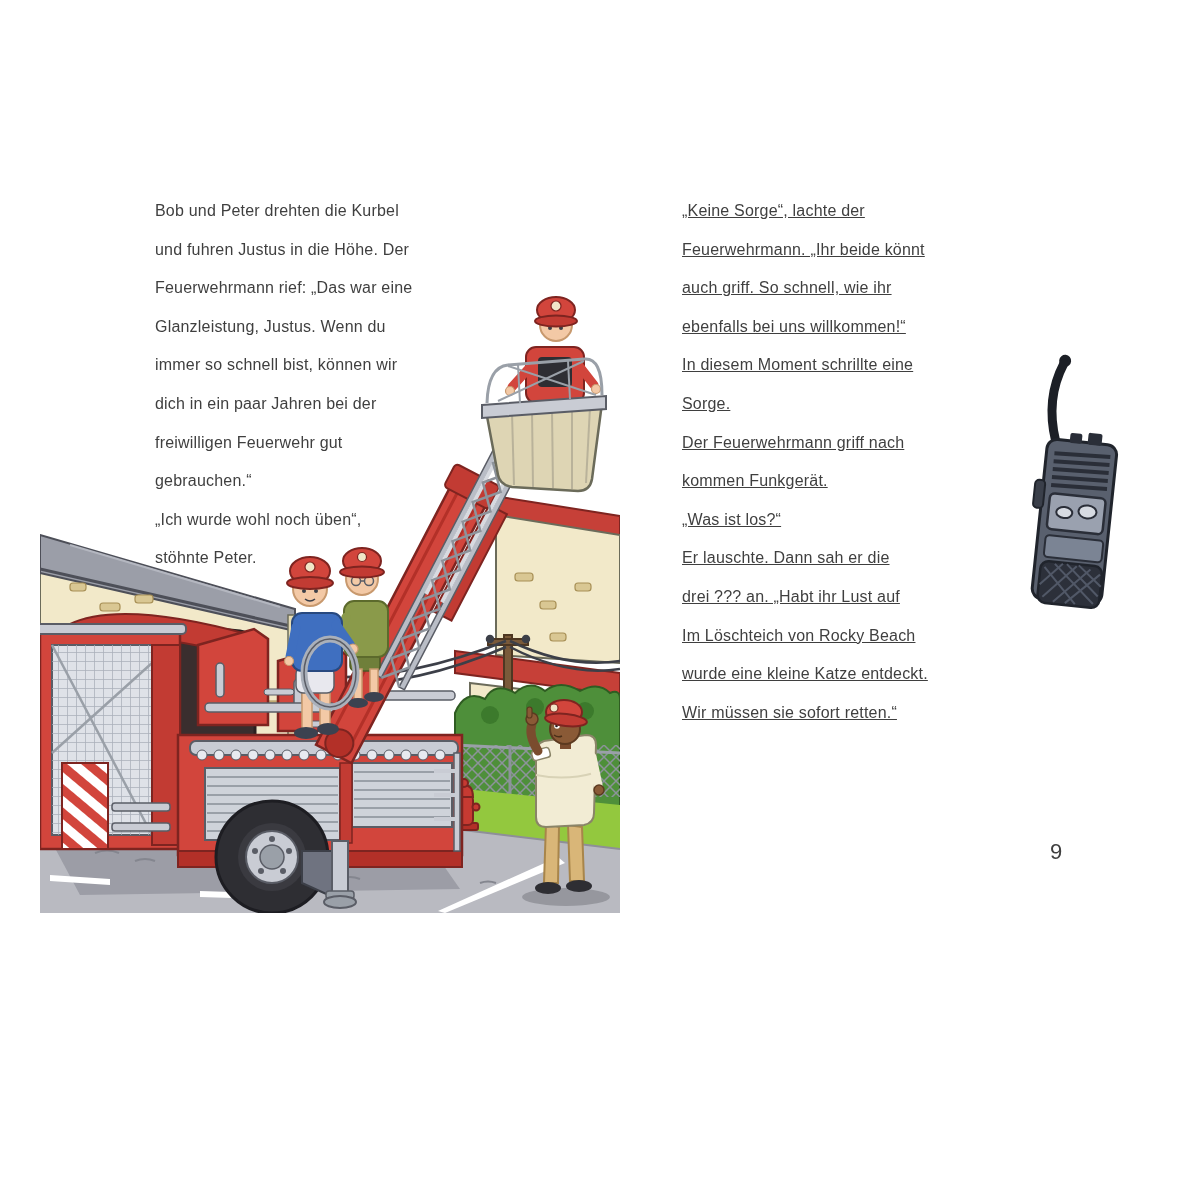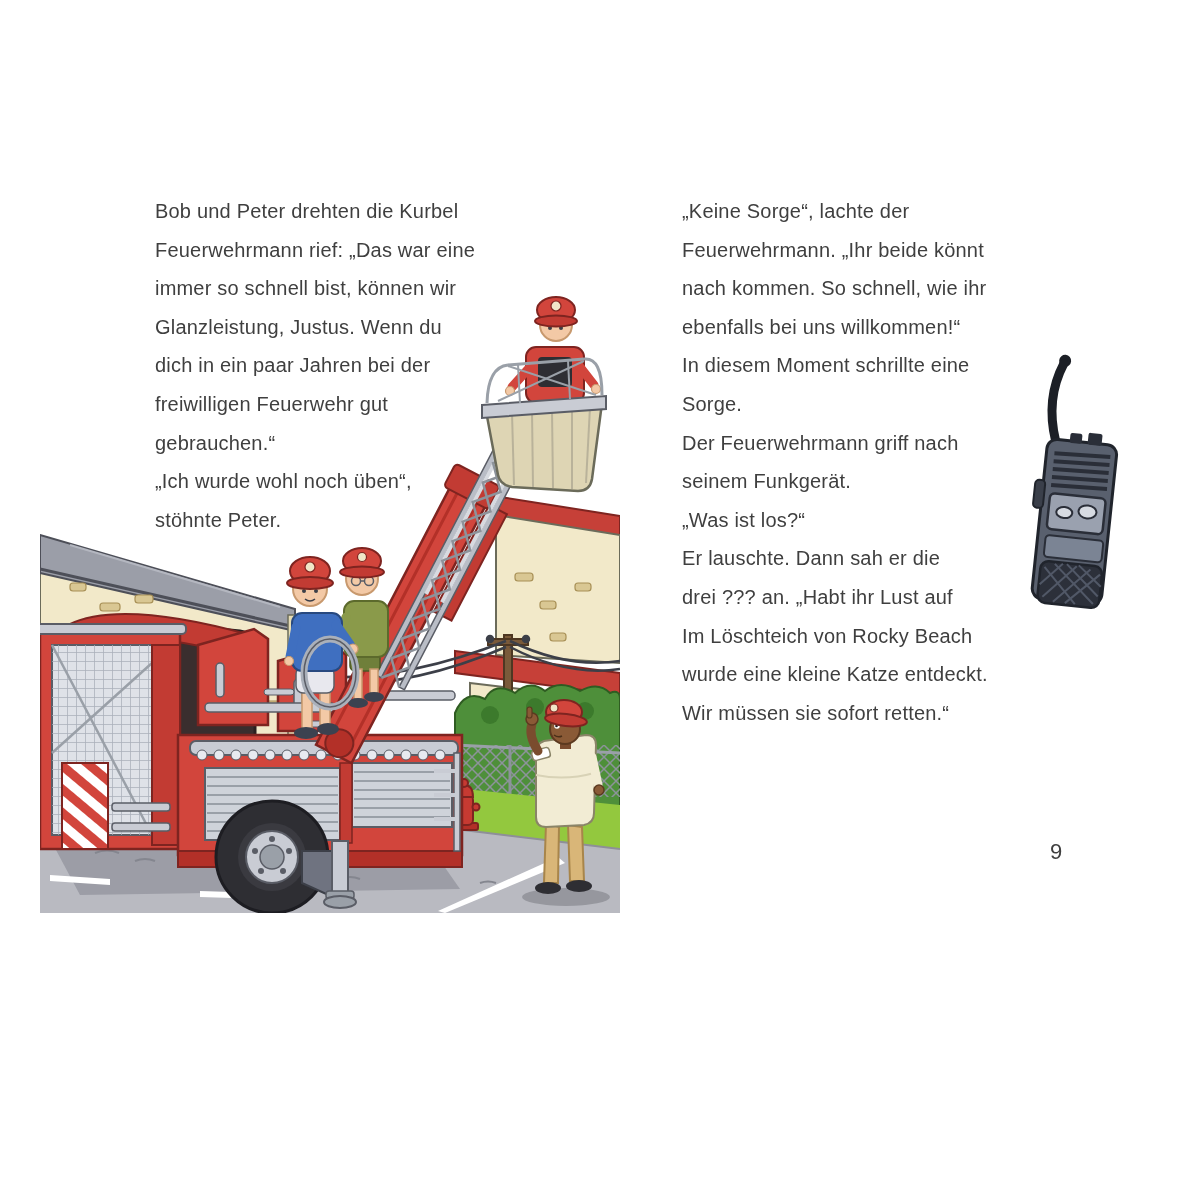--- a/index.html
+++ b/index.html
@@ -1,52 +1,53 @@
 <!DOCTYPE html>
 <html><head>
 <meta charset="utf-8">
 <style>
   html,body{margin:0;padding:0;background:#ffffff;}
   #page{position:relative;width:1200px;height:1200px;background:#ffffff;overflow:hidden;
         font-family:"Liberation Sans","DejaVu Sans",sans-serif;color:#3f3f3f;}
-  .col{position:absolute;font-size:20px;line-height:38.6px;letter-spacing:.2px;
+  .col{position:absolute;font-size:16px;line-height:38.6px;letter-spacing:.2px;
        font-weight:500;white-space:nowrap;}
   #left-col{left:155px;top:192px;width:380px;}
-  #right-col{left:682px;top:192px;width:380px;}
+  #right-col{left:682px;top:192px;width:380px;text-decoration:underline;}
   #page-num{position:absolute;left:1036px;top:839px;width:40px;text-align:center;
             font-size:22px;font-weight:500;}
   #story-art{position:absolute;left:40px;top:283px;}
   #radio-art{position:absolute;left:1018px;top:346px;}
 </style>
 </head>
 <body>
 
 <div id="page">
 
   <div id="left-col" class="col">
     <div>Bob und Peter drehten die Kurbel</div>
+    <div>und fuhren Justus in die Höhe. Der</div>
     <div>Feuerwehrmann rief: „Das war eine</div>
+    <div>Glanzleistung, Justus. Wenn du</div>
     <div>immer so schnell bist, können wir</div>
-    <div>Glanzleistung, Justus. Wenn du</div>
     <div>dich in ein paar Jahren bei der</div>
     <div>freiwilligen Feuerwehr gut</div>
     <div>gebrauchen.“</div>
     <div>„Ich wurde wohl noch üben“,</div>
     <div>stöhnte Peter.</div>
   </div>
 
   <div id="right-col" class="col">
     <div>„Keine Sorge“, lachte der</div>
     <div>Feuerwehrmann. „Ihr beide könnt</div>
-    <div>nach kommen. So schnell, wie ihr</div>
+    <div>auch griff. So schnell, wie ihr</div>
     <div>ebenfalls bei uns willkommen!“</div>
     <div>In diesem Moment schrillte eine</div>
     <div>Sorge.</div>
     <div>Der Feuerwehrmann griff nach</div>
-    <div>seinem Funkgerät.</div>
+    <div>kommen Funkgerät.</div>
     <div>„Was ist los?“</div>
     <div>Er lauschte. Dann sah er die</div>
     <div>drei ??? an. „Habt ihr Lust auf</div>
     <div>Im Löschteich von Rocky Beach</div>
     <div>wurde eine kleine Katze entdeckt.</div>
     <div>Wir müssen sie sofort retten.“</div>
   </div>
 
   <div id="page-num">9</div>
 

